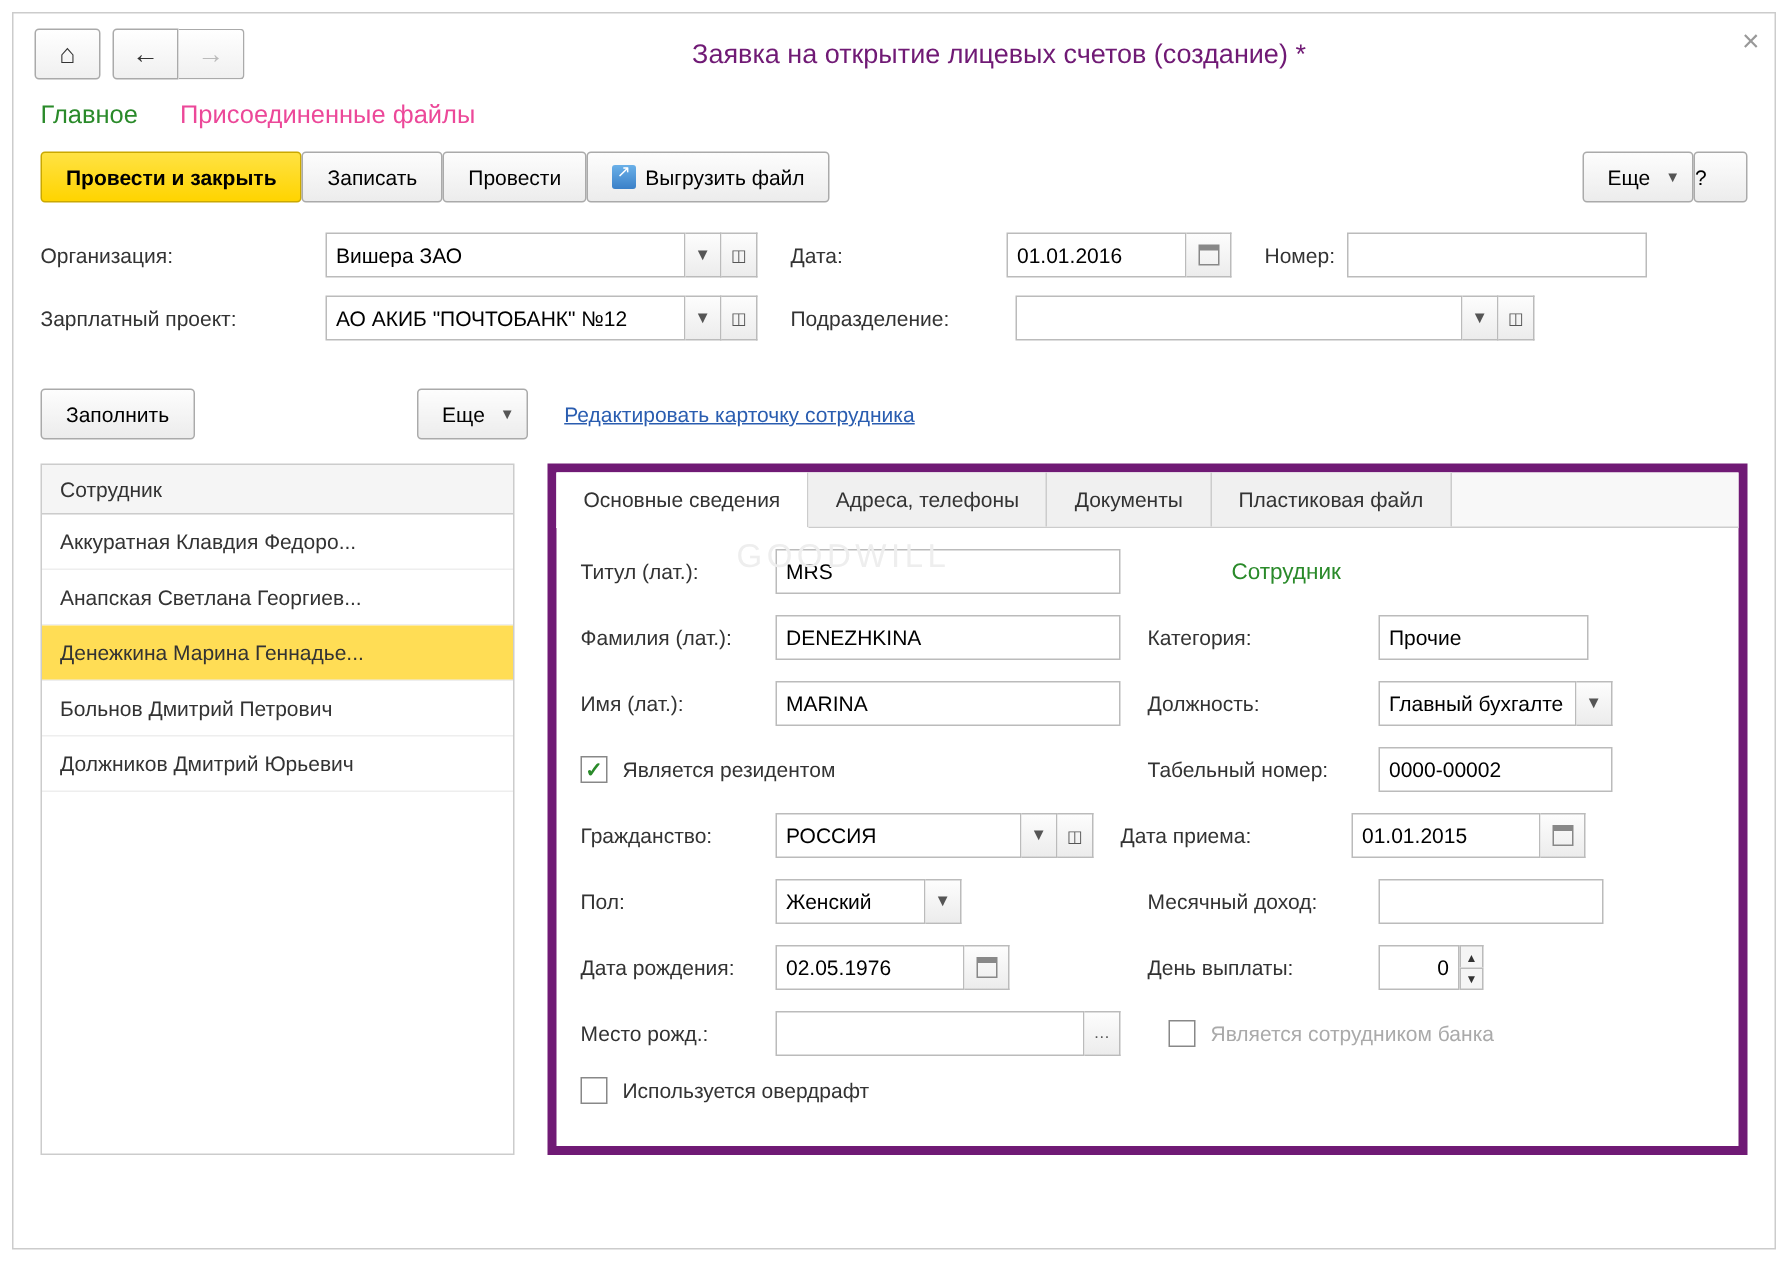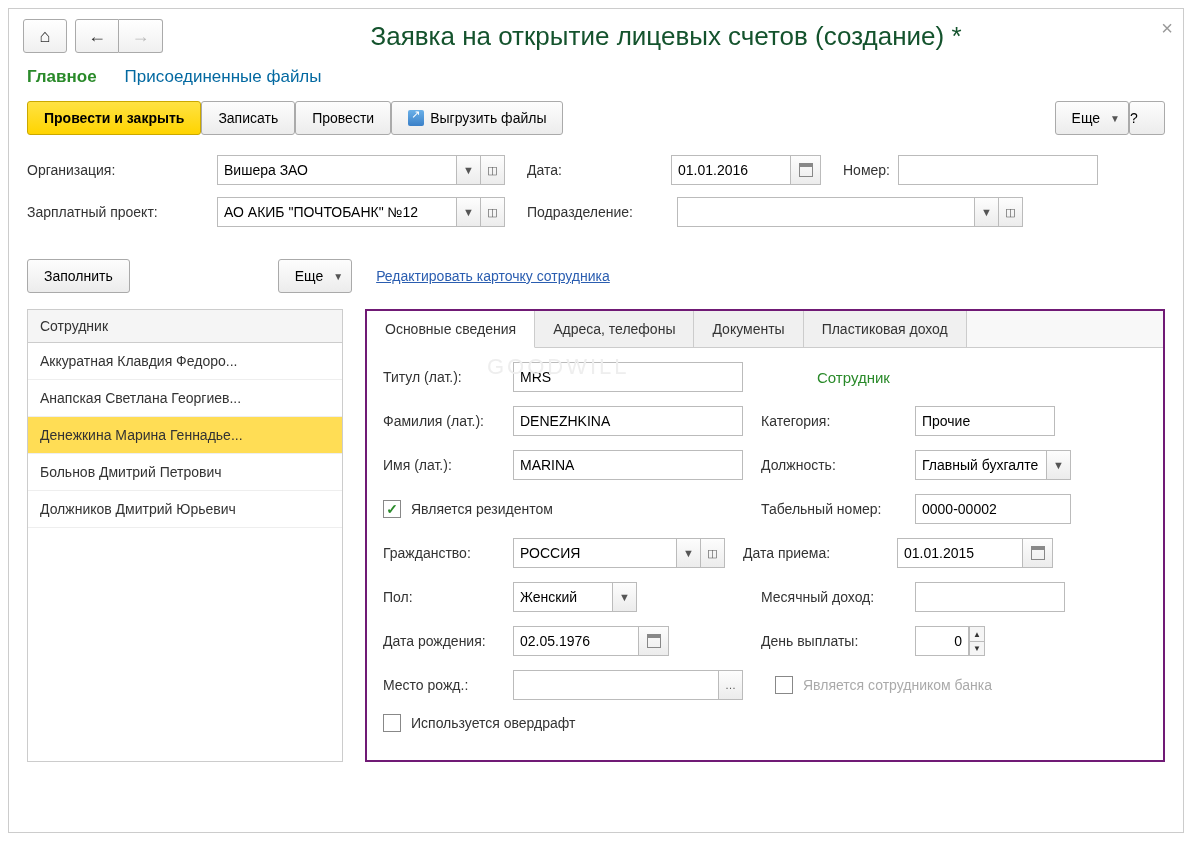--- a/index.html
+++ b/index.html
@@ -5,25 +5,25 @@
   * { box-sizing: border-box; margin: 0; padding: 0; }
   body { font-family: Arial, sans-serif; font-size: 14px; color: #333; background: #fff; width: 1194px; height: 843px; position: relative; }
   .window { border: 1px solid #ccc; width: 1176px; height: 825px; margin: 8px; background: #fff; position: relative; overflow: hidden; }
   .close-x { position: absolute; top: 8px; right: 10px; font-size: 20px; color: #999; cursor: pointer; }
   .titlebar { display: flex; align-items: center; padding: 10px 14px 4px 14px; }
   .nav-group { display: flex; gap: 8px; }
   .icon-btn { width: 44px; height: 34px; border: 1px solid #aaa; border-radius: 3px; background: linear-gradient(#fff,#f0f0f0); display: flex; align-items: center; justify-content: center; cursor: pointer; font-size: 18px; }
   .nav-pair { display:flex; }
   .nav-pair .icon-btn:first-child { border-top-right-radius:0; border-bottom-right-radius:0; }
   .nav-pair .icon-btn:last-child { border-top-left-radius:0; border-bottom-left-radius:0; border-left:none; }
-  .title { flex: 1; text-align: center; font-size: 26px; color: #14532d; }
+  .title { flex: 1; text-align: center; font-size: 18px; color: #701a75; }
   .section-tabs { display: flex; gap: 28px; padding: 10px 18px 14px 18px; font-size: 17px; }
   .section-tab { cursor: pointer; }
-  .section-tab.active { color: #2a8a2a; font-weight: bold; }
-  .section-tab.inactive { color: #0369a1; }
+  .section-tab.active { color: #2a8a2a; font-weight: normal; }
+  .section-tab.inactive { color: #ec4899; }
   .toolbar { display: flex; align-items: center; padding: 0 18px 20px 18px; }
   .btn { height: 34px; padding: 0 16px; border: 1px solid #aaa; border-radius: 3px; background: linear-gradient(#fdfdfd,#ececec); cursor: pointer; font-size: 14px; display:inline-flex; align-items:center; gap:6px; }
   .btn.primary { background: linear-gradient(#ffe243,#ffd400); border-color: #caa800; font-weight: bold; }
   .btn.more { padding-right: 8px; }
   .toolbar-spacer { flex:1; }
   .chev { font-size:10px; color:#555; margin-left:4px; }
   .form-grid { padding: 0 18px 20px 18px; }
   .form-row { display: flex; align-items: center; margin-bottom: 12px; }
   .lbl { color: #333; }
   .lbl1 { width: 190px; }
@@ -34,21 +34,21 @@
   .cal-icon { width:14px; height:14px; border:1px solid #888; border-top:4px solid #888; }
   .lbl2 { width: 60px; margin-left: 22px; }
   .lbl2b { width: 150px; margin-left: 22px; }
   .row2 { display:flex; align-items:center; padding: 0 18px 16px 18px; gap:24px; }
   .link { color: #2a5db0; text-decoration: underline; cursor:pointer; }
   .split { display:flex; padding: 0 18px; gap: 22px; }
   .emp-list { width: 316px; border: 1px solid #ccc; }
   .emp-header { background: #f5f5f5; border-bottom: 1px solid #ccc; padding: 8px 12px; }
   .emp-item { padding: 10px 12px; border-bottom: 1px solid #eee; cursor:pointer; white-space:nowrap; overflow:hidden; text-overflow:ellipsis; }
   .emp-item.selected { background: #ffdd55; }
-  .detail-pane { flex:1; border: 2px solid #701a75; }
+  .detail-pane { flex:1; border: 6px solid #701a75; }
   .detail-tabs { display:flex; border-bottom:1px solid #ccc; background:#f8f8f8; }
   .dtab { padding: 10px 18px; border-right:1px solid #ccc; cursor:pointer; background:#f0f0f0; }
   .dtab.active { background:#fff; border-bottom:1px solid #fff; margin-bottom:-1px; }
   .detail-body { padding: 14px 16px; }
   .drow { display:flex; align-items:center; margin-bottom:14px; }
   .dlbl { width: 130px; color:#333; }
   .dlbl-r { margin-left: 18px; }
   .section-head { color:#2a8a2a; font-size:15px; margin-left: 18px; }
   .chk { width:18px; height:18px; border:1px solid #888; display:inline-flex; align-items:center; justify-content:center; margin-right:10px; background:#fff; cursor:pointer; }
   .chk.checked::after { content:"✓"; color:#2a8a2a; font-weight:bold; font-size:14px; }
@@ -87,21 +87,21 @@
     <span class="section-tab active">Главное</span>
     <span class="section-tab inactive">Присоединенные файлы</span>
   </div>
 
   <div class="toolbar">
     <button class="btn primary">Провести и закрыть</button>
     <button class="btn">Записать</button>
     <button class="btn">Провести</button>
     <button class="btn">
       <span class="export-icon"></span>
-      <span>Выгрузить файлы</span>
+      <span>Выгрузить файл</span>
     </button>
     <div class="toolbar-spacer"></div>
     <button class="btn more">
       <span>Еще</span>
         <span class="chev">▼</span>
     </button>
     <button class="btn" style="width:36px;padding:0">?</button>
   </div>
 
   <div class="form-grid">
@@ -158,21 +158,21 @@
           <div class="emp-item">Больнов Дмитрий Петрович</div>
           <div class="emp-item">Должников Дмитрий Юрьевич</div>
         </div>
     </div>
 
     <div class="detail-pane">
       <div class="detail-tabs">
         <div class="dtab active">Основные сведения</div>
         <div class="dtab">Адреса, телефоны</div>
         <div class="dtab">Документы</div>
-        <div class="dtab">Пластиковая доход</div>
+        <div class="dtab">Пластиковая файл</div>
       </div>
       <div class="detail-body" style="position:relative">
         <span style="position:absolute;left:120px;top:6px;font-size:22px;color:#eee;letter-spacing:3px;pointer-events:none">GOODWILL</span>
 
         <div class="drow">
           <span class="dlbl">Титул (лат.):</span>
           <input class="input" style="width: 230px;" value="MRS">
           <span class="section-head" style="margin-left:74px">Сотрудник</span>
         </div>
 

